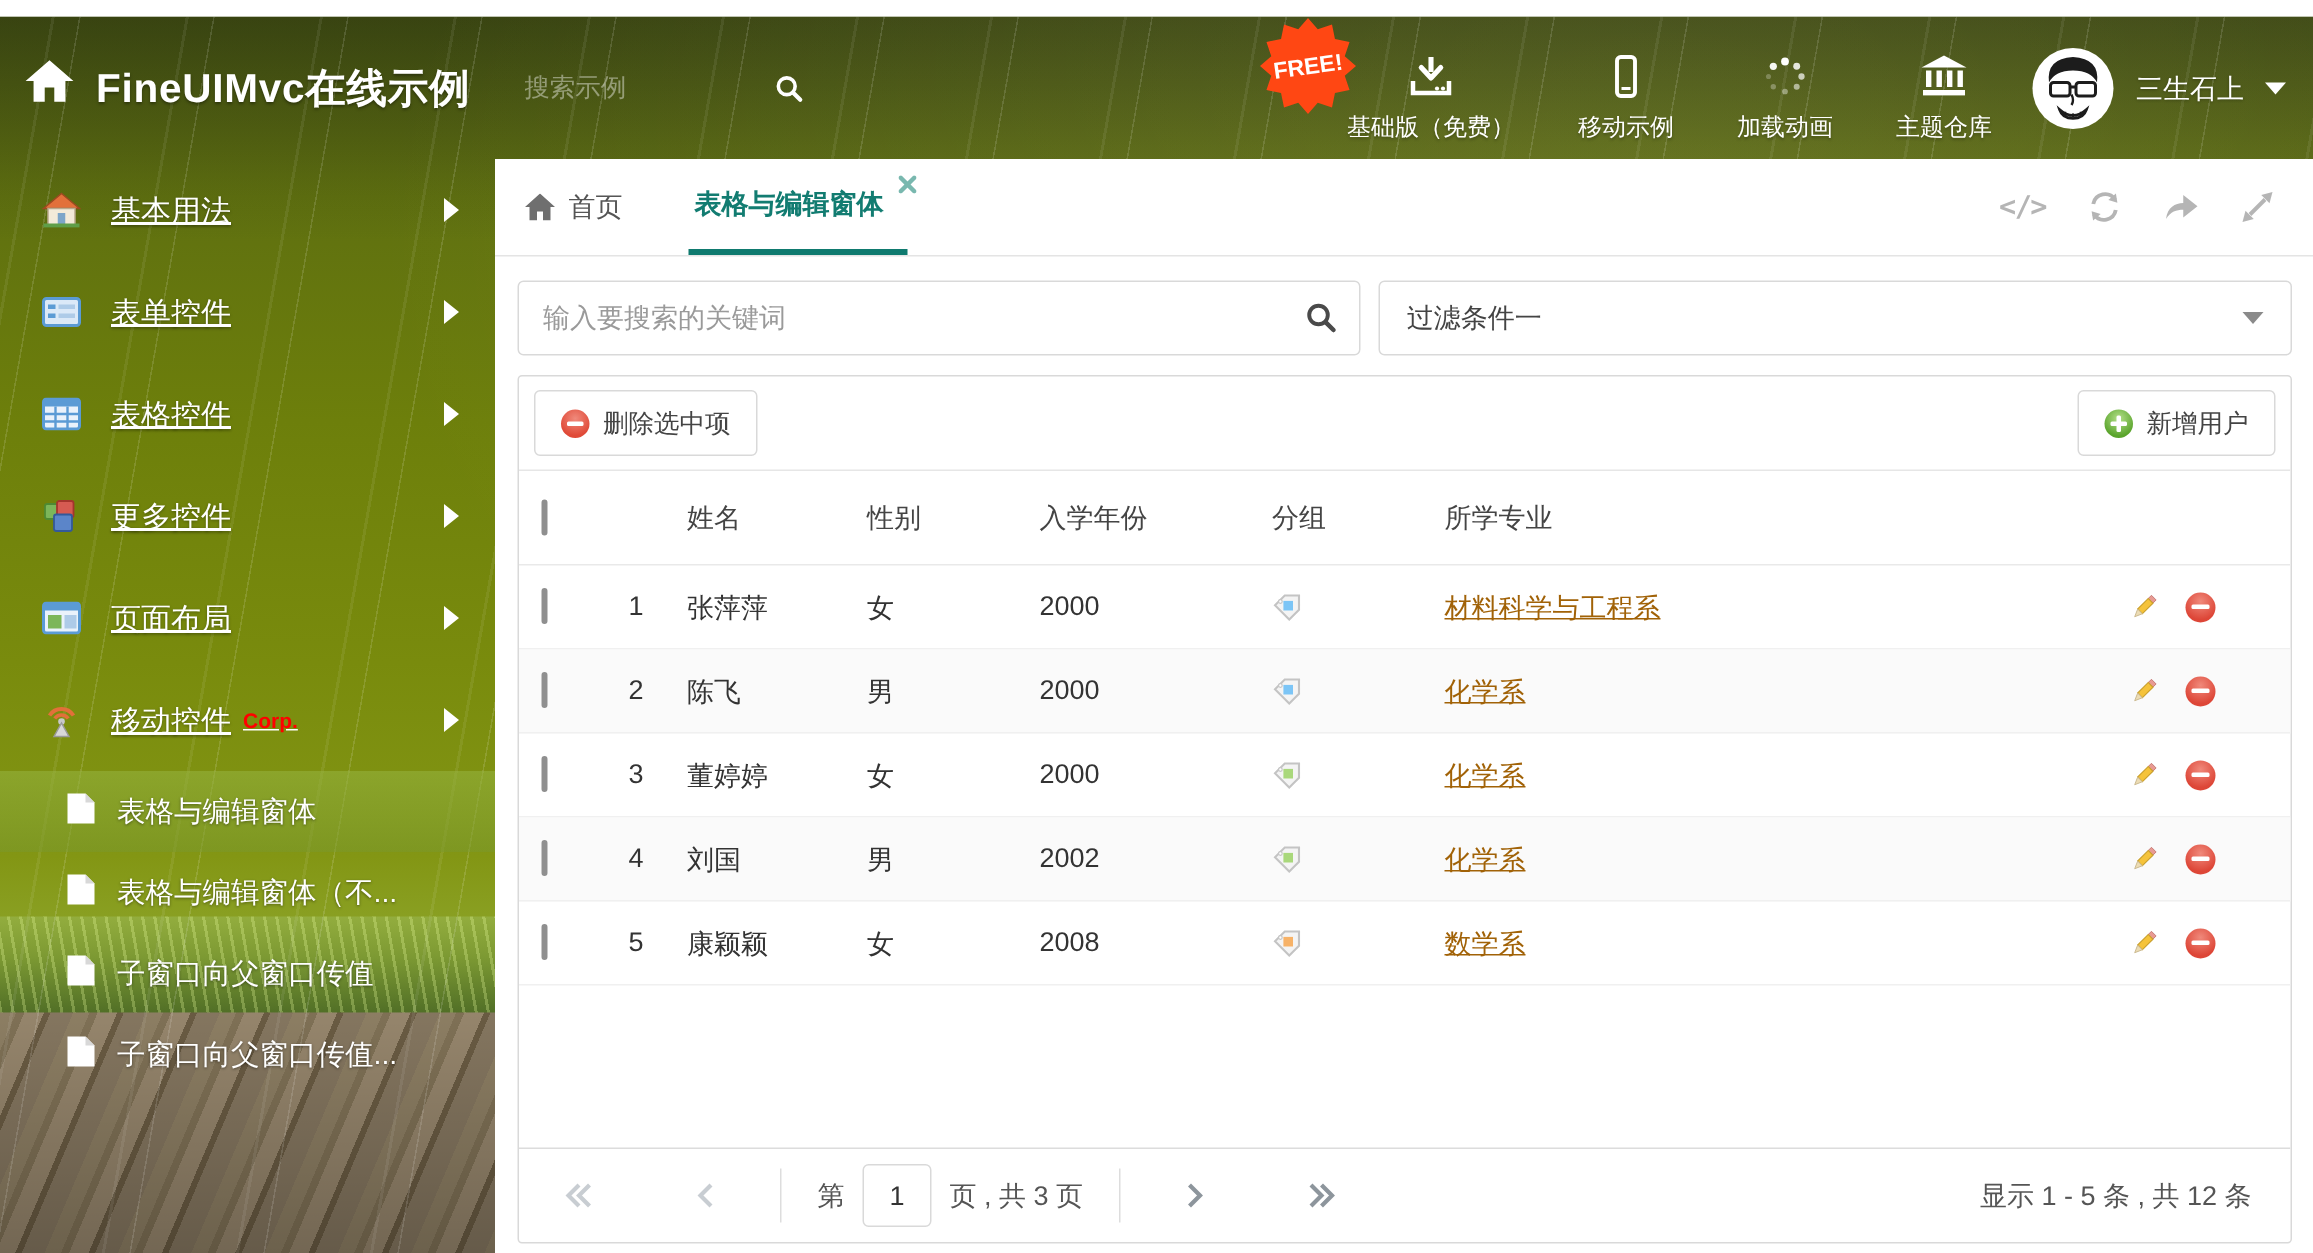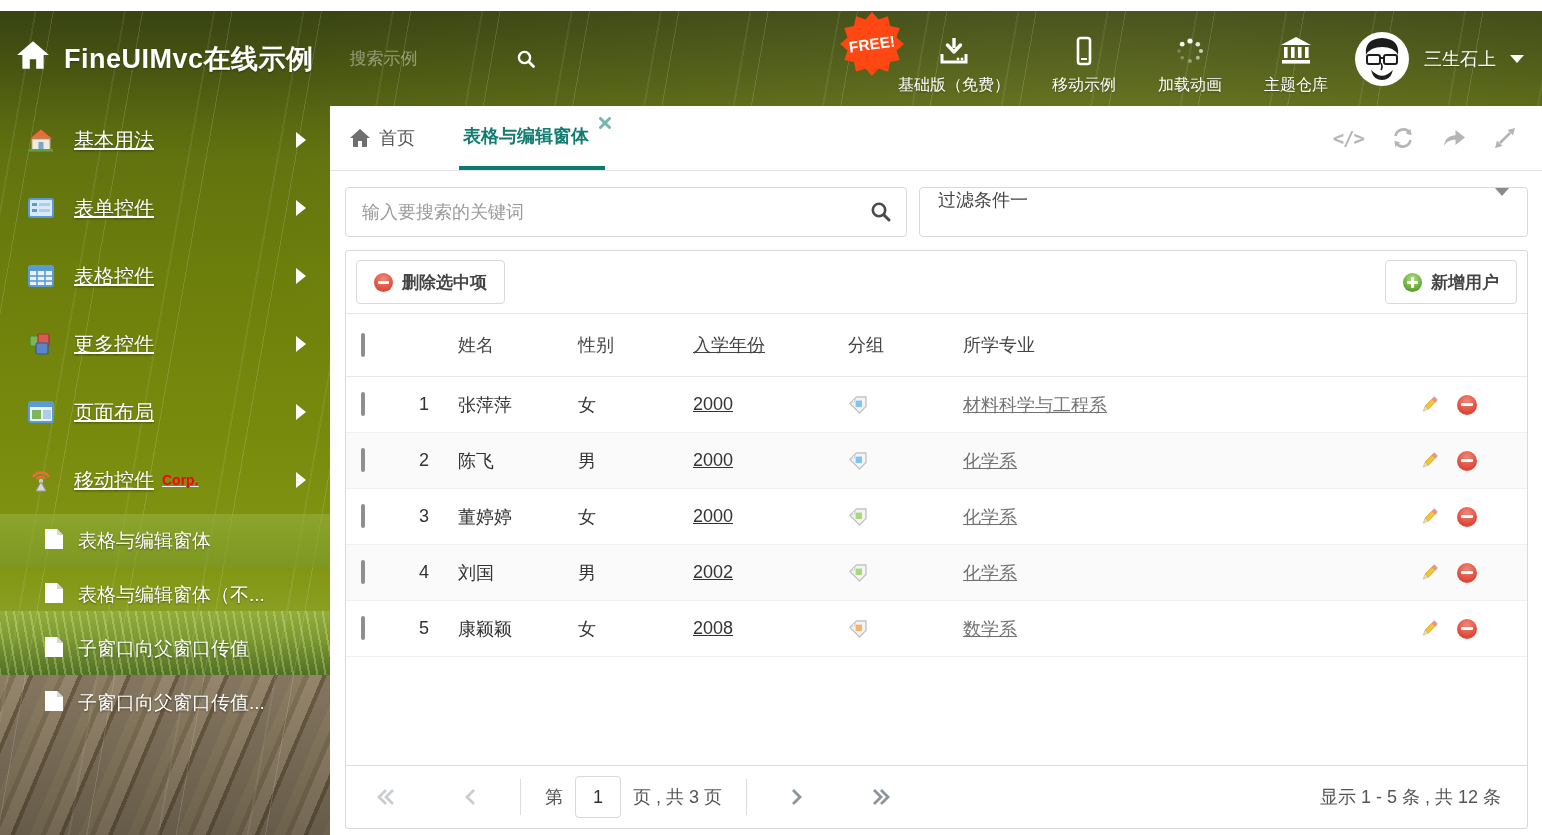--- a/index.html
+++ b/index.html
@@ -62,46 +62,46 @@
   .tabtools{margin-left:auto;display:flex;align-items:center;gap:28px;padding-right:26px;color:#b5b5b5;}
   .tabtools .ticon{cursor:pointer;display:flex;align-items:center;}
   .code-ic{font-size:19px;font-weight:bold;font-family:"DejaVu Sans Mono",monospace;letter-spacing:-1px;}
 
   .content{flex:1;display:flex;flex-direction:column;padding:16px 14px 17px 15px;min-height:0;}
   .filters{display:flex;gap:12px;flex:0 0 auto;}
   .fsearch{flex:1;position:relative;border:1px solid #d9d9d9;border-radius:4px;height:50px;box-sizing:border-box;}
   .fsearch input{width:100%;height:100%;border:none;outline:none;background:transparent;padding:0 46px 0 16px;font-size:18px;color:#333;box-sizing:border-box;font-family:inherit;}
   .fsearch input::placeholder{color:#9a9a9a;}
   .fsearch .mag{position:absolute;right:14px;top:13px;}
-  .fselect{flex:1.02;border:1px solid #d9d9d9;border-radius:4px;height:50px;box-sizing:border-box;display:flex;padding:0 18px;font-size:18px;color:#444;cursor:pointer;}
+  .fselect{flex:1.02;border:1px solid #d9d9d9;border-radius:4px;height:50px;box-sizing:border-box;display:flex;align-items:center;padding:0 18px;font-size:18px;color:#444;cursor:pointer;}
   .fselect .sel-caret{margin-left:auto;width:0;height:0;border-left:7px solid transparent;border-right:7px solid transparent;border-top:8px solid #8a8a8a;}
 
   .grid{margin-top:13px;flex:1;border:1px solid #d9d9d9;border-radius:3px;display:flex;flex-direction:column;min-height:0;overflow:hidden;}
   .gtoolbar{flex:0 0 auto;display:flex;justify-content:space-between;padding:9px 10px;border-bottom:1px solid #e6e6e6;}
-  .gbtn{display:flex;align-items:center;gap:9px;height:44px;padding:0 17px;background:#fff;border:1px solid #d9d9d9;border-radius:4px;font-size:17px;color:#444;cursor:pointer;font-family:inherit;font-weight:bold;}
+  .gbtn{display:flex;align-items:center;gap:9px;height:44px;padding:0 17px;background:#fff;border:1px solid #d9d9d9;border-radius:4px;font-size:17px;color:#444;cursor:pointer;font-family:inherit;}
   .ic-circle{width:19px;height:19px;border-radius:50%;position:relative;flex:0 0 auto;}
   .ic-red{background:radial-gradient(circle at 50% 32%, #f08a7c, #e04a38 70%);}
   .ic-green{background:radial-gradient(circle at 50% 32%, #b4e08a, #5aa42c 72%);}
   .ic-circle::after{content:"";position:absolute;left:4px;top:8px;width:11px;height:3px;background:#fff;border-radius:1px;}
   .ic-green::after{top:8px;}
   .ic-green::before{content:"";position:absolute;left:8px;top:4px;width:3px;height:11px;background:#fff;border-radius:1px;}
 
   .thead,.trow{display:flex;align-items:center;flex:0 0 auto;}
   .thead{height:62px;border-bottom:1px solid #e9e9e9;color:#444;font-size:18px;}
   .trow{height:55px;border-bottom:1px solid #f0f0f0;font-size:18px;color:#333;}
   .trow.alt{background:#fafafa;}
   .c-cb{width:58px;padding-left:15px;box-sizing:border-box;}
   .c-num{width:40px;text-align:center;color:#333;}
   .c-name{width:120px;padding-left:14px;box-sizing:border-box;}
   .c-gender{width:115px;padding-left:14px;box-sizing:border-box;font-family:Liberation Mono, monospace;}
-  .c-year{width:155px;padding-left:14px;box-sizing:border-box;text-decoration:underline;}
+  .c-year{width:155px;padding-left:14px;box-sizing:border-box;}
   .c-group{width:115px;padding-left:14px;box-sizing:border-box;display:flex;align-items:center;}
   .c-major{flex:1;padding-left:14px;box-sizing:border-box;}
   .c-actions{width:130px;display:flex;align-items:center;justify-content:flex-end;gap:18px;padding-right:50px;box-sizing:border-box;}
-  .c-major a{color:#737373;text-decoration:underline;cursor:pointer;}
+  .c-major a{color:#a16207;text-decoration:underline;cursor:pointer;}
   .cbox{width:19px;height:19px;border:2px solid #8f8f8f;border-radius:3px;background:#fff;cursor:pointer;}
   .del-row{width:20px;height:20px;border-radius:50%;background:radial-gradient(circle at 50% 30%, #f0897b, #dd4637 70%);position:relative;cursor:pointer;}
   .del-row::after{content:"";position:absolute;left:4px;top:8.5px;width:12px;height:3px;background:#fff;border-radius:1px;}
   .pencil{cursor:pointer;}
 
   .gspacer{flex:1;}
   .pager{flex:0 0 auto;margin-top:auto;border-top:1px solid #dcdcdc;height:62px;display:flex;align-items:center;padding:0 26px 0 30px;font-size:18px;color:#555;}
   .pgbtn{display:flex;align-items:center;cursor:pointer;}
   .pg-div{width:1px;height:36px;background:#ddd;}
   .pager .gap-lg{width:44px;}

